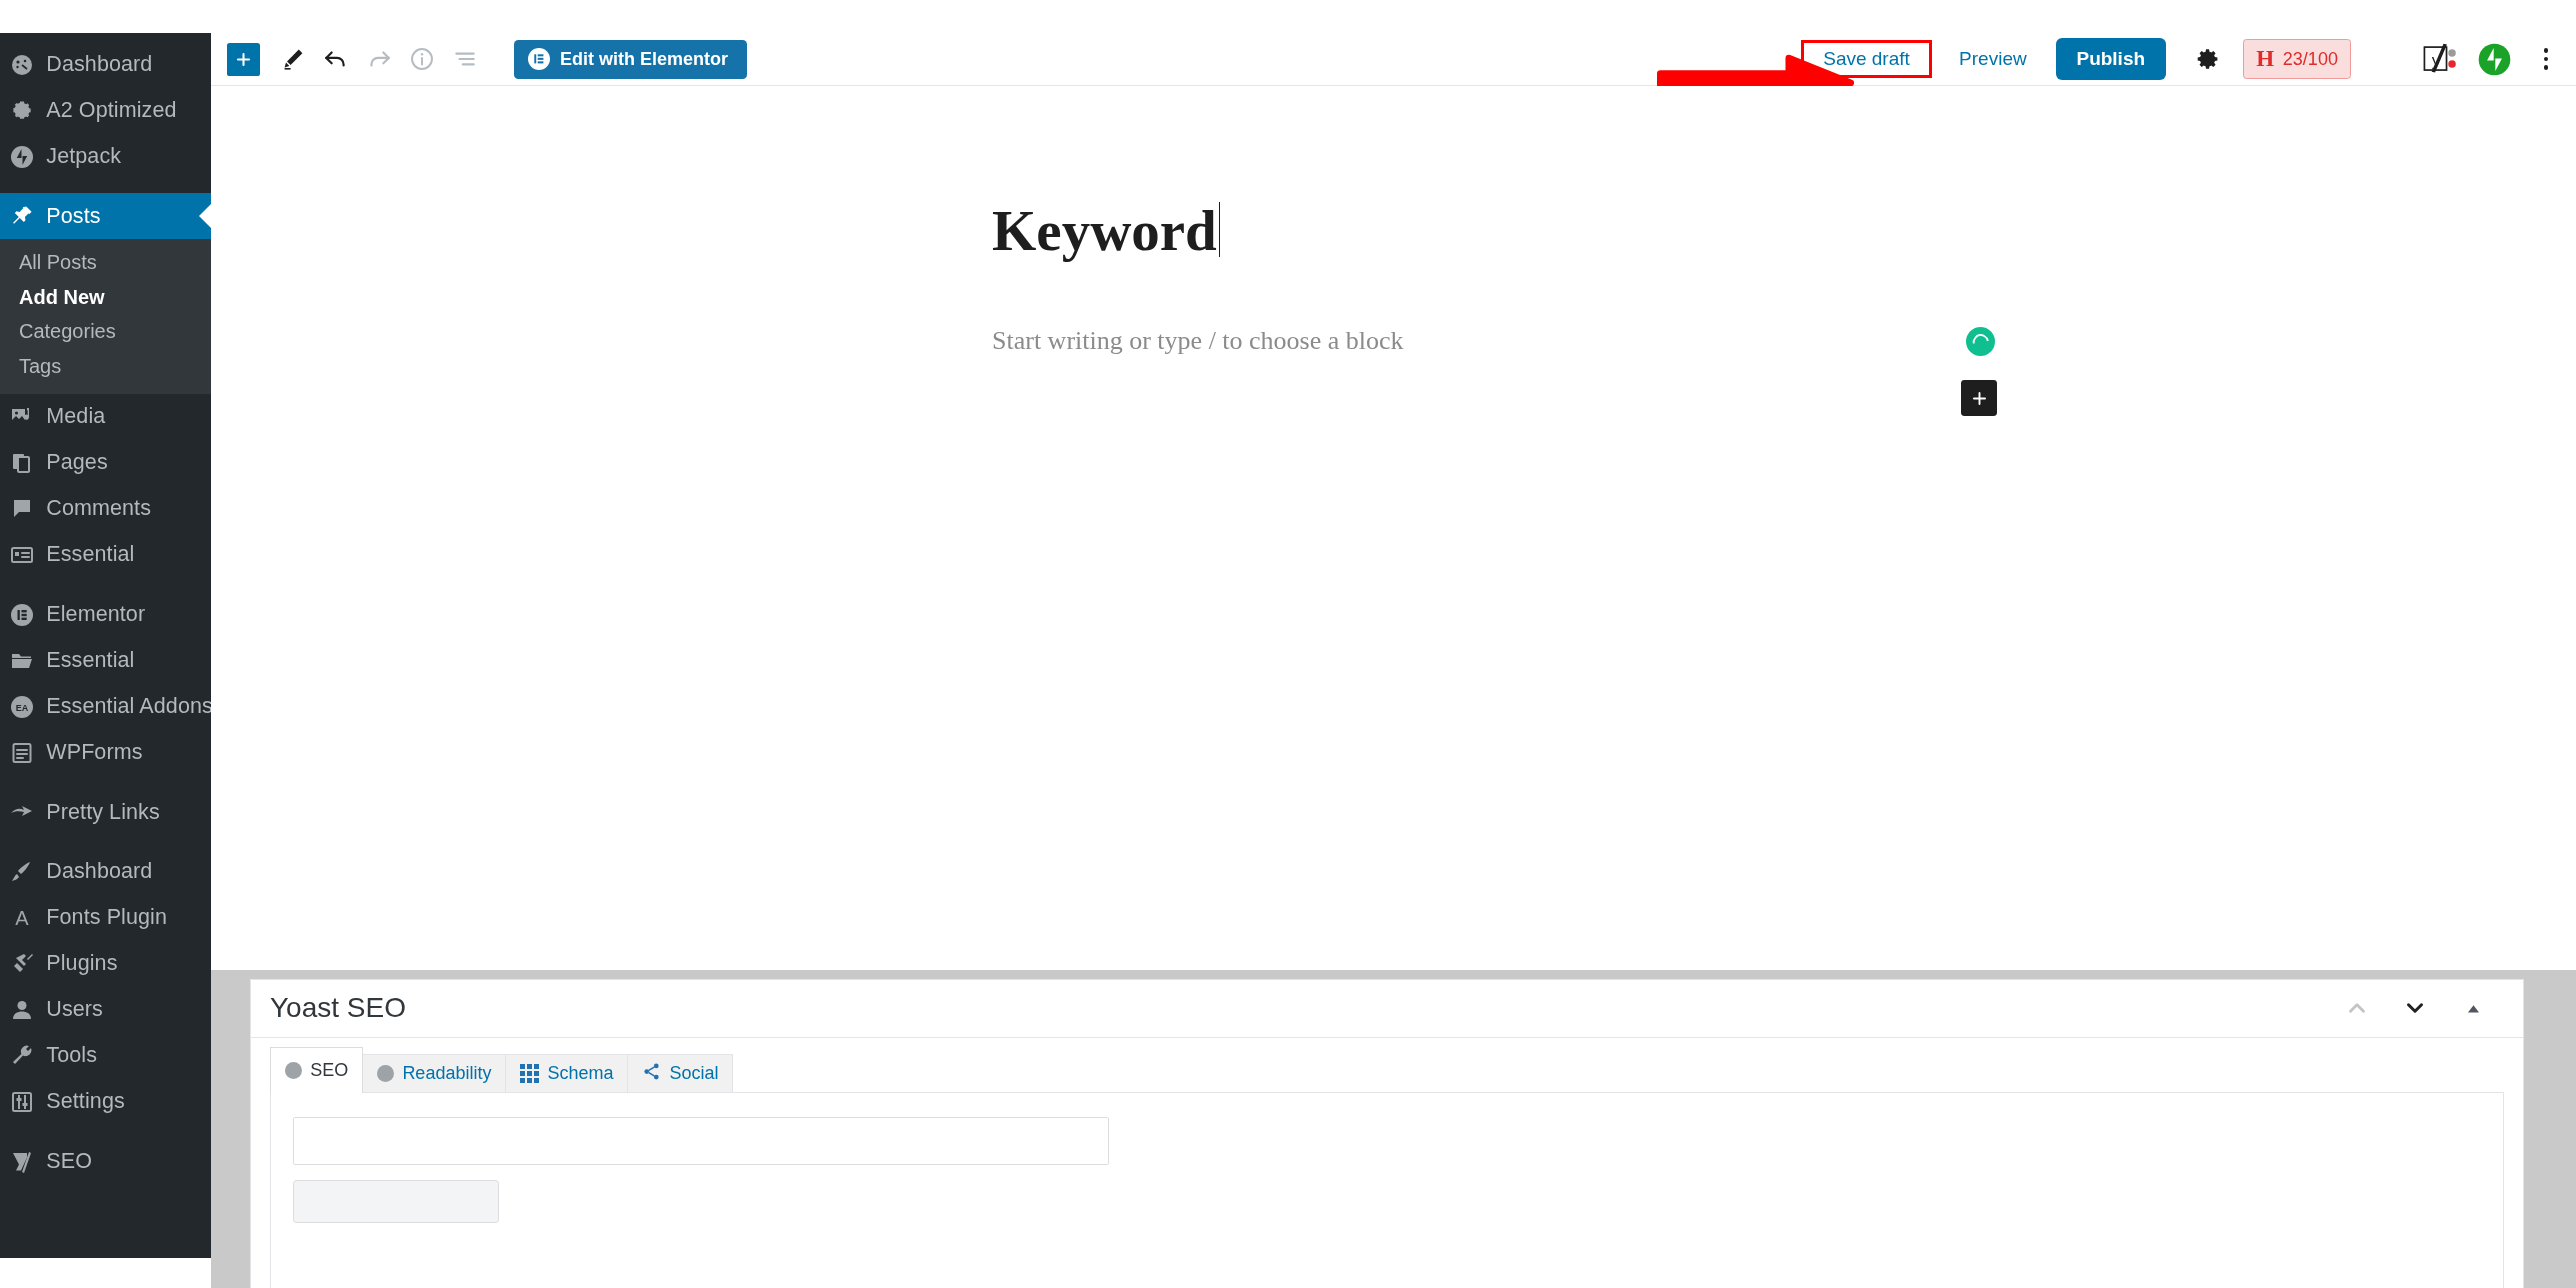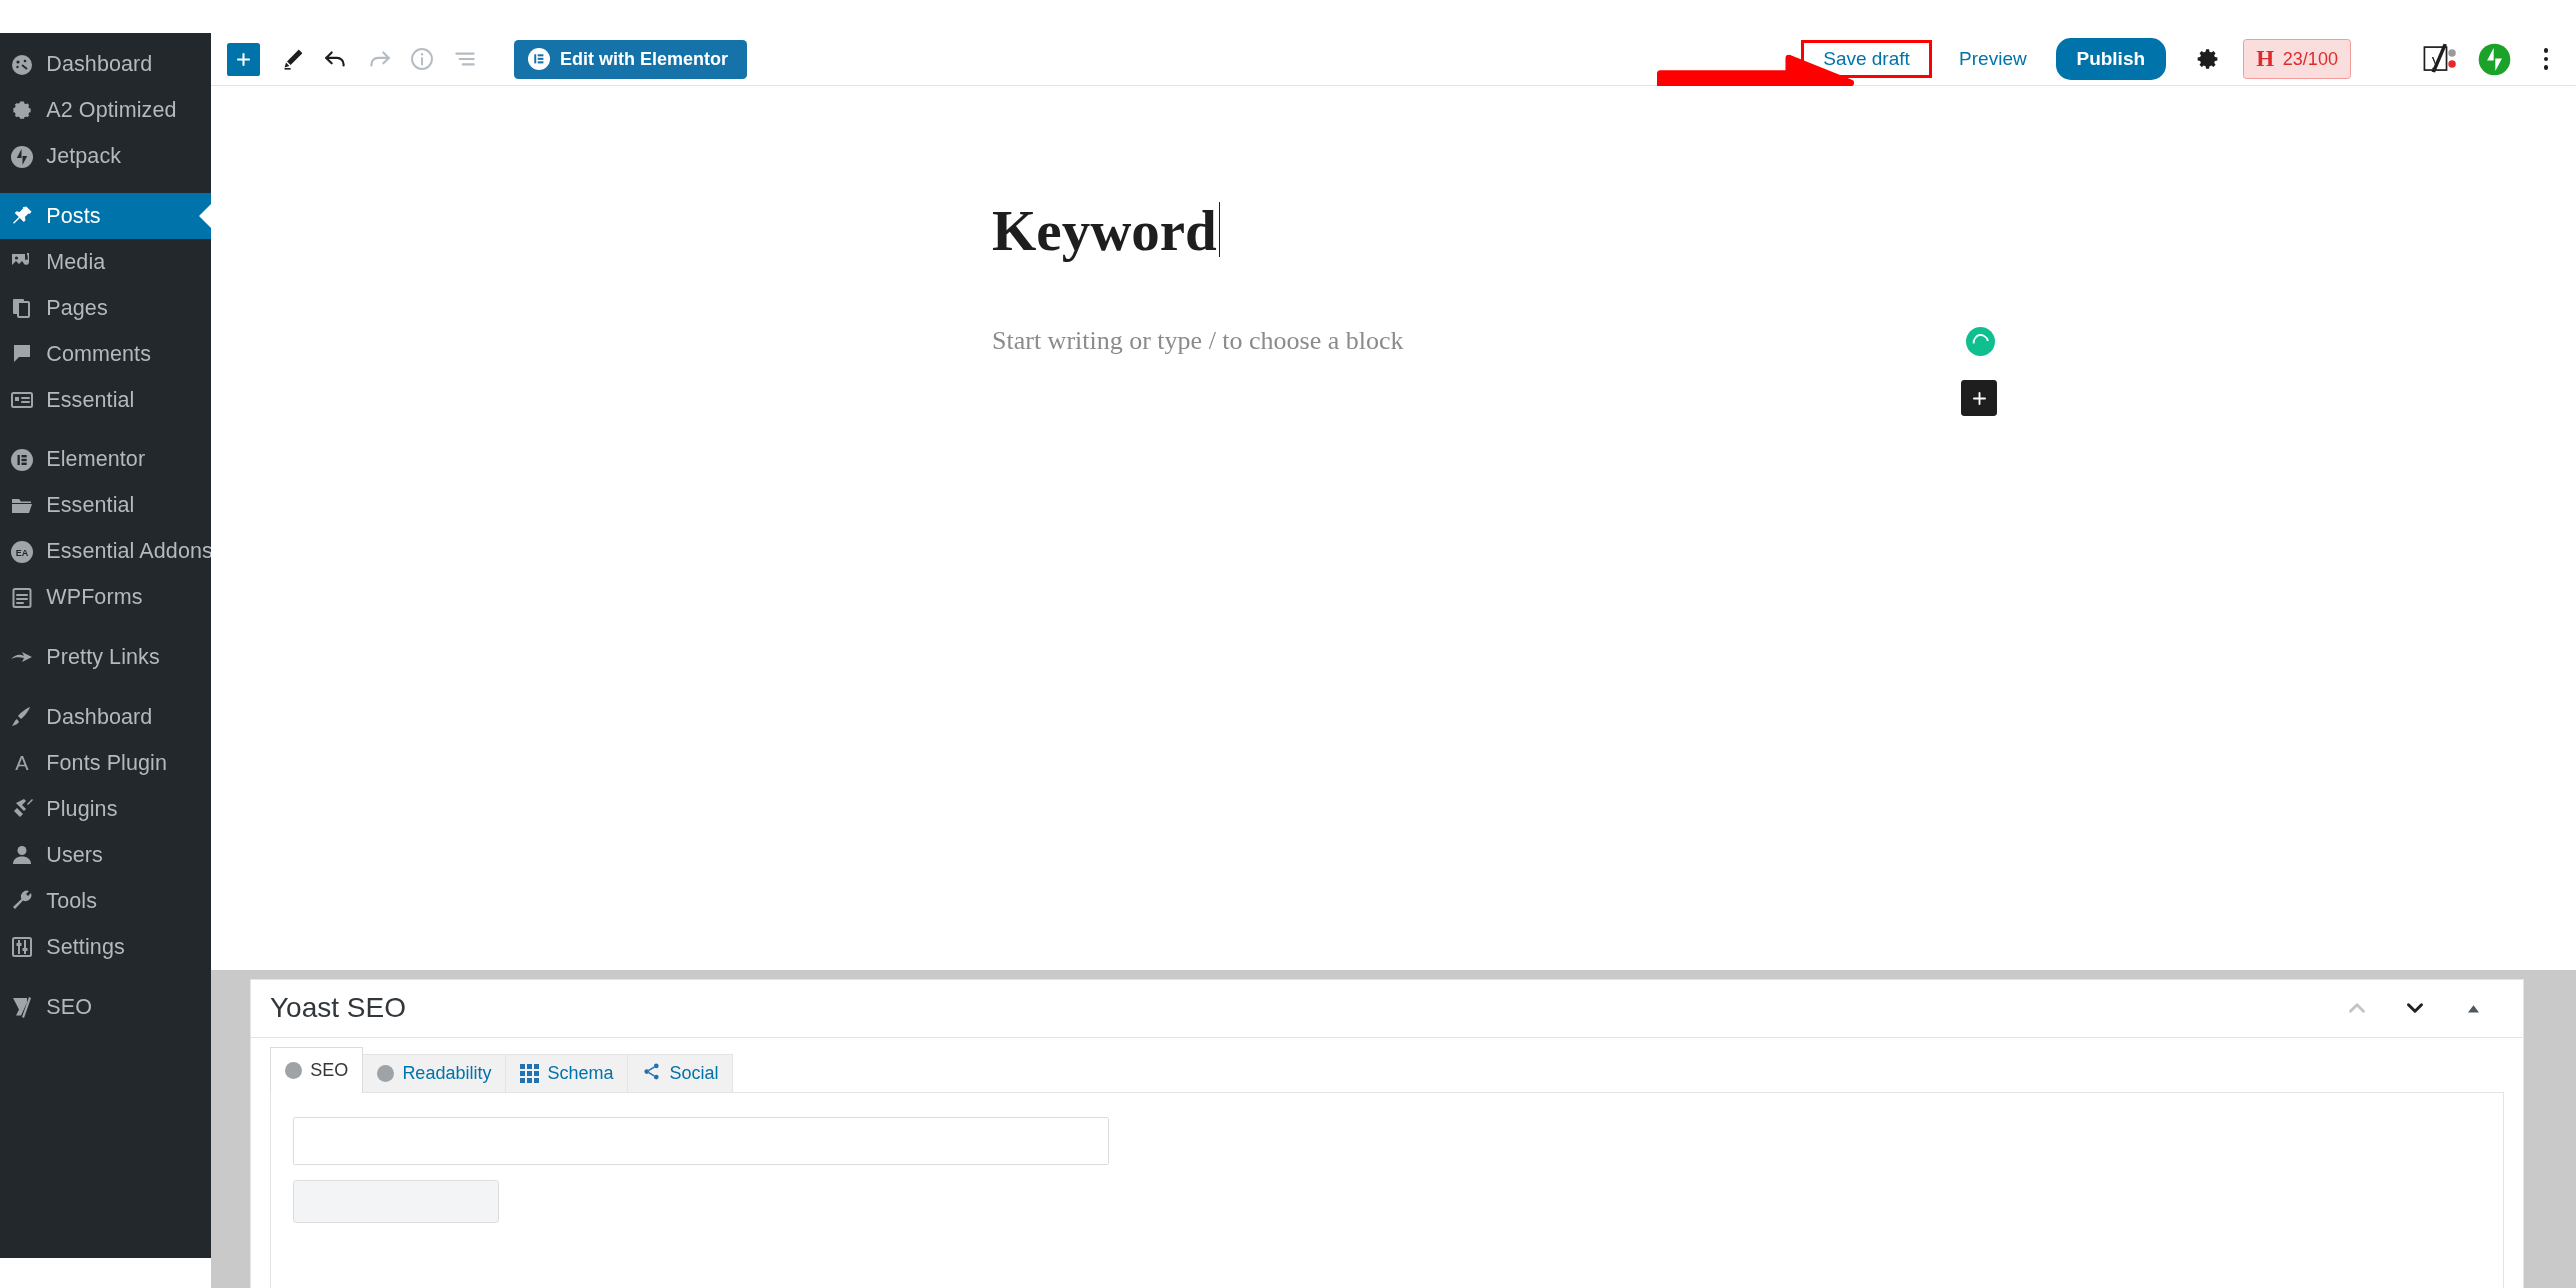--- a/index.html
+++ b/index.html
@@ -99,21 +99,21 @@
   }
   .save-draft-wrap {
     position: relative;
     border: 3.4px solid #ff0000;
     padding: 5.2px 6.9px;
     margin-right: 13.7px;
   }
   .preview-btn { color: #0073aa; font-size: 19px; cursor: pointer; padding: 5.2px 13.7px; white-space: nowrap; }
   .publish-btn {
     background: #0073aa; color: #fff; font-size: 19px; font-weight: bold;
-    border-radius: 15px; padding: 10.3px 20.6px; margin-left: 15.5px; cursor: pointer;
+    border-radius: 6px; padding: 10.3px 20.6px; margin-left: 15.5px; cursor: pointer;
     white-space: nowrap;
   }
   .gear-btn {
     width: 45px; height: 45px; display:flex; align-items:center; justify-content:center;
     margin-left: 19px; cursor: pointer; color:#1e1e1e;
   }
   .hemingway-badge {
     display:flex; align-items:center; gap: 8.6px;
     border: 1.7px solid #f19b9b; background: #fadddd; color: #e02b2b;
     border-radius: 3.4px; padding: 6px 12px; margin-left: 13.7px; cursor:pointer;
@@ -284,20 +284,26 @@
 
     <div class="menu-item current">
       <span class="mi-icon">
         <svg width="24" height="24" viewBox="0 0 24 24" fill="currentColor">
             <path d="M16.2 2.4 21.6 7.8l-2.1 2.1-1-.4-3.6 3.6.6 3.1-1.7 1.7-4-4L4 19.7l-.9-.9 5.7-5.8-4-4 1.7-1.7 3.1.6 3.6-3.6-.4-1z"></path>
           </svg>
       </span>
       <span class="mi-label">Posts</span>
     </div>
 
+    <div class="submenu">
+      <span class="sub-item">All Posts</span>
+      <span class="sub-item current">Add New</span>
+      <span class="sub-item">Categories</span>
+      <span class="sub-item">Tags</span>
+    </div>
 
     <div class="menu-item">
       <span class="mi-icon">
         <svg width="24" height="24" viewBox="0 0 24 24" fill="currentColor">
             <path d="M2 4h13v11H2z"></path>
             <circle cx="6.5" cy="8" r="1.6" fill="#23282d"></circle>
             <path d="M2 15l4-4 3 3 3-3 3 4z" fill="#23282d"></path>
             <path d="M17 3h2v9.2a2.6 2.6 0 1 1-1.3-2.3V5.2H17z"></path>
           </svg>
       </span>

